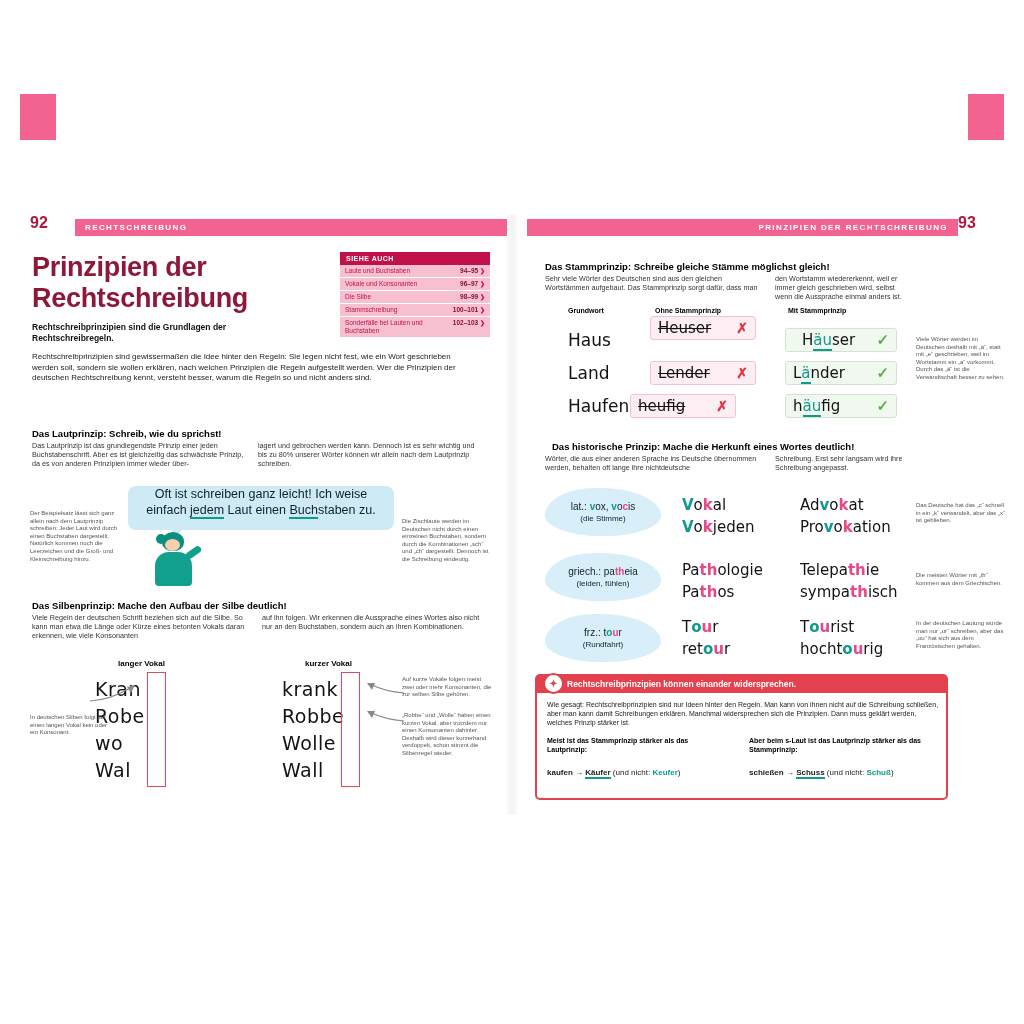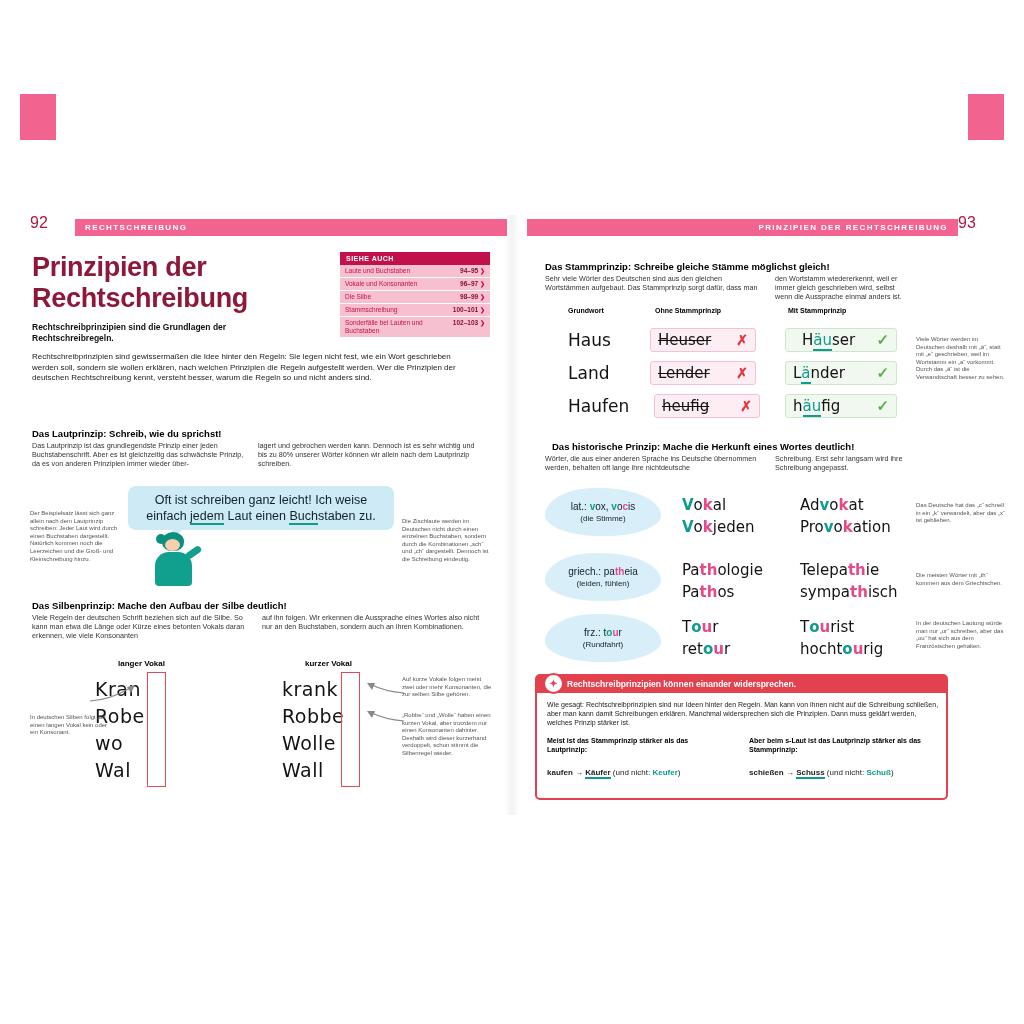--- a/index.html
+++ b/index.html
@@ -8,38 +8,38 @@
   .abs{position:absolute;}
   
   .fold{left:505px;top:215px;width:14px;height:600px;background:linear-gradient(90deg,rgba(0,0,0,0),rgba(0,0,0,0.05),rgba(0,0,0,0));}
   
   .tab{width:36px;height:46px;background:#f2638f;}
   
   .headbar{top:219px;height:17px;background:#f2638f;color:#fff;font-size:8px;font-weight:bold;
            letter-spacing:1.4px;line-height:17px;}
   .headbar.l{padding-left:10px;}
   .headbar.r{text-align:right;padding-right:10px;}
-  .pagenum{top:214px;font-size:16px;font-weight:normal;color:#ad1840;}
+  .pagenum{top:214px;font-size:16px;font-weight:bold;color:#ad1840;}
   
   .title{left:32px;top:252px;width:250px;font-size:27px;line-height:31px;font-weight:600;color:#8e1838;letter-spacing:-0.3px;}
   .subtitle{left:32px;top:322px;width:250px;font-size:8.5px;font-weight:bold;line-height:11px;color:#111;}
   .sa-box{left:340px;top:252px;width:150px;font-size:6.5px;}
   .sa-head{background:#c1104a;color:#fff;font-weight:bold;font-size:7px;padding:3px 6px;letter-spacing:0.5px;}
   .sa-row{display:flex;justify-content:space-between;align-items:flex-start;background:#f7c0d0;
           border-bottom:1px solid #fff;padding:2px 5px;color:#c1104a;}
   .sa-label{width:96px;line-height:8px;}
   .sa-pages{font-weight:bold;color:#7e0d32;white-space:nowrap;}
   .sa-arr{color:#c1104a;font-size:6px;}
   .intro{left:32px;top:352px;width:445px;font-size:8px;line-height:10.5px;color:#222;}
   .h2{font-size:9.5px;font-weight:bold;color:#000;}
   .bodytext{font-size:7.2px;line-height:9.2px;color:#333;}
   .note{font-size:6px;line-height:7.6px;color:#555;}
   
   .bubble{left:128px;top:486px;width:266px;height:44px;background:#cdeaf5;border-radius:8px;
-          display:flex;flex-direction:column;align-items:center;justify-content:center;
+          display:flex;flex-direction:column;align-items:center;
           font-size:12.5px;line-height:16px;color:#10222b;text-align:center;}
   .bubble:after{content:"";position:absolute;left:44px;bottom:-10px;border:6px solid transparent;
           border-top-color:#cdeaf5;border-left-color:#cdeaf5;}
   
   .figure{left:150px;top:532px;width:48px;height:58px;}
   .fig-bun{position:absolute;left:6px;top:2px;width:10px;height:10px;background:#0d8f80;border-radius:50%;}
   .fig-hair{position:absolute;left:12px;top:0;width:22px;height:19px;background:#0d8f80;border-radius:50% 50% 45% 45%;}
   .fig-face{position:absolute;left:15px;top:7px;width:15px;height:12px;background:#f6cfae;border-radius:50%;}
   .fig-body{position:absolute;left:5px;top:20px;width:37px;height:34px;background:#11a08e;border-radius:14px 14px 4px 4px;}
   .fig-arm{position:absolute;left:35px;top:17px;width:17px;height:7px;background:#11a08e;border-radius:4px;transform:rotate(-35deg);}
@@ -193,41 +193,41 @@
 
   <div class="abs h2" style="left:545px;top:261px;">Das Stammprinzip: Schreibe gleiche Stämme möglichst gleich!</div>
   <div class="abs bodytext" style="left:545px;top:274px;width:220px;">Sehr viele Wörter des Deutschen sind aus den gleichen Wortstämmen aufgebaut. Das Stammprinzip sorgt dafür, dass man</div>
   <div class="abs bodytext" style="left:775px;top:274px;width:130px;">den Wortstamm wiedererkennt, weil er immer gleich geschrieben wird, selbst wenn die Aussprache einmal anders ist.</div>
 
   <div class="abs thead" style="left:568px;top:307px;">Grundwort</div>
   <div class="abs thead" style="left:655px;top:307px;">Ohne Stammprinzip</div>
   <div class="abs thead" style="left:788px;top:307px;">Mit Stammprinzip</div>
 
   <div class="abs baseword" style="left:568px;top:330px;">Haus</div>
-  <div class="abs wrongbox" style="left:650px;top:328px;">
+  <div class="abs wrongbox" style="left:650px;top:316px;">
     <span class="exword strike">Heuser</span>
     <span class="cross">✗</span>
   </div>
   <div class="abs rightbox" style="left:785px;top:328px;padding-left:16px;">
     <span class="exword"><span>H</span><span class="seg-teal seg-u">äu</span><span>ser</span></span>
     <span class="check">✓</span>
   </div>
 
   <div class="abs baseword" style="left:568px;top:363px;">Land</div>
   <div class="abs wrongbox" style="left:650px;top:361px;">
     <span class="exword strike">Lender</span>
     <span class="cross">✗</span>
   </div>
   <div class="abs rightbox" style="left:785px;top:361px;">
     <span class="exword"><span>L</span><span class="seg-teal seg-u">ä</span><span>nder</span></span>
     <span class="check">✓</span>
   </div>
 
   <div class="abs baseword" style="left:568px;top:396px;">Haufen</div>
-  <div class="abs wrongbox" style="left:654px;top:394px;">
+  <div class="abs wrongbox" style="left:630px;top:394px;">
     <span class="exword strike">heufig</span>
     <span class="cross">✗</span>
   </div>
   <div class="abs rightbox" style="left:785px;top:394px;">
     <span class="exword"><span>h</span><span class="seg-teal seg-u">äu</span><span>fig</span></span>
     <span class="check">✓</span>
   </div>
 
   <div class="abs note" style="left:916px;top:336px;width:92px;">Viele Wörter werden im Deutschen deshalb mit „ä“, statt mit „e“ geschrieben, weil im Wortstamm ein „a“ vorkommt. Durch das „ä“ ist die Verwandtschaft besser zu sehen.</div>
 

